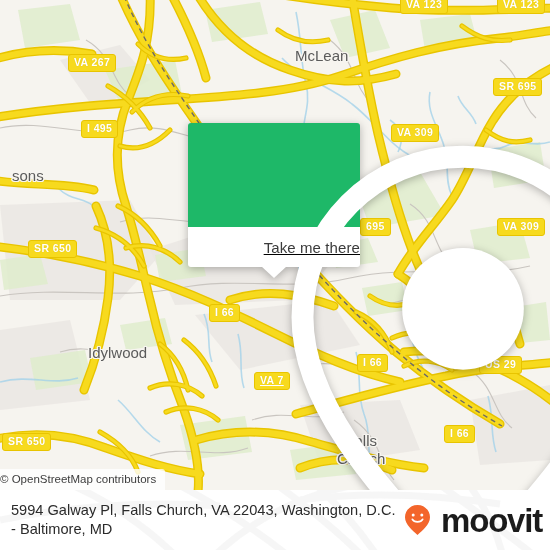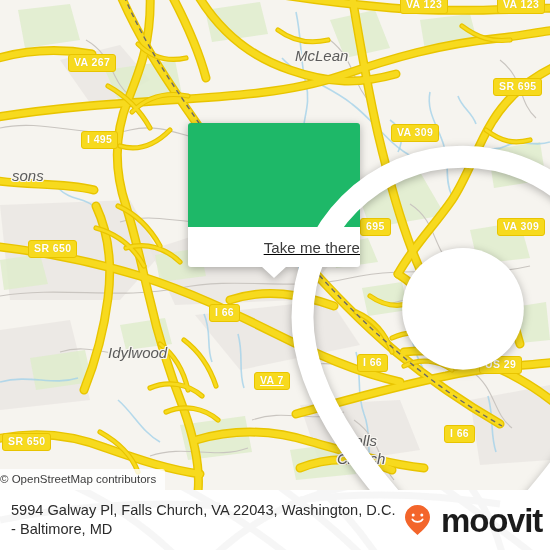--- a/index.html
+++ b/index.html
@@ -38,21 +38,20 @@
   
   .place{
     position:absolute;
     color:#5b5b5b;
     font-size:15px;
     line-height:16px;
     white-space:pre;
     text-shadow:
       -1.4px 0 #f7f5f0, 1.4px 0 #f7f5f0, 0 -1.4px #f7f5f0, 0 1.4px #f7f5f0,
       -1px -1px #f7f5f0, 1px -1px #f7f5f0, -1px 1px #f7f5f0, 1px 1px #f7f5f0;
-    font-style: italic;
   }
   .place.two{line-height:18px;text-align:center;}
 
   
   .popup{
     position:absolute;left:188px;top:123px;width:172px;
     filter:drop-shadow(0 2px 4px rgba(0,0,0,.28));
   }
   .popup-top{
     height:104px;background:#1eb868;
@@ -303,37 +302,37 @@
       <g class="rail">
         <path d="M124 -4 C142 38 164 72 190 110 C220 154 252 198 290 242 C324 282 360 320 400 354 C432 382 464 404 502 426"></path>
       </g>
     </svg>
 
     <div>
       <div class="shield" style="left:400px;top:-4px;">VA 123</div>
       <div class="shield" style="left:497px;top:-4px;">VA 123</div>
       <div class="shield" style="left:68px;top:54px;">VA 267</div>
       <div class="shield" style="left:493px;top:78px;">SR 695</div>
-      <div class="shield" style="left:81px;top:131px;">I 495</div>
+      <div class="shield" style="left:81px;top:120px;">I 495</div>
       <div class="shield" style="left:391px;top:124px;">VA 309</div>
       <div class="shield" style="left:28px;top:240px;">SR 650</div>
       <div class="shield" style="left:360px;top:218px;">695</div>
       <div class="shield" style="left:497px;top:218px;">VA 309</div>
       <div class="shield" style="left:209px;top:304px;">I 66</div>
       <div class="shield" style="left:357px;top:354px;">I 66</div>
       <div class="shield" style="left:479px;top:356px;">US 29</div>
       <div class="shield" style="left:254px;top:372px;text-decoration:underline;">VA 7</div>
       <div class="shield" style="left:2px;top:433px;">SR 650</div>
       <div class="shield" style="left:444px;top:425px;">I 66</div>
     </div>
 
     <div>
       <div class="place" style="left:12px;top:168px;">sons</div>
       <div class="place" style="left:295px;top:48px;">McLean</div>
-      <div class="place" style="left:88px;top:345px;margin-left:20px;">Idylwood</div>
+      <div class="place" style="left:88px;top:345px;">Idylwood</div>
       <div class="place two" style="left:337px;top:432px;">Falls
 Church</div>
     </div>
 
     <div class="popup">
       <div class="popup-top">
         <svg class="popup-pin" viewBox="0 0 46 58">
           <path d="M23 4 C12.5 4 4 12.5 4 23 C4 34 14 44 23 54 C32 44 42 34 42 23 C42 12.5 33.5 4 23 4 Z" fill="none" stroke="#ffffff" stroke-width="2.6" stroke-linejoin="round"></path>
           <circle cx="23" cy="22" r="7.2" fill="#ffffff"></circle>
         </svg>

